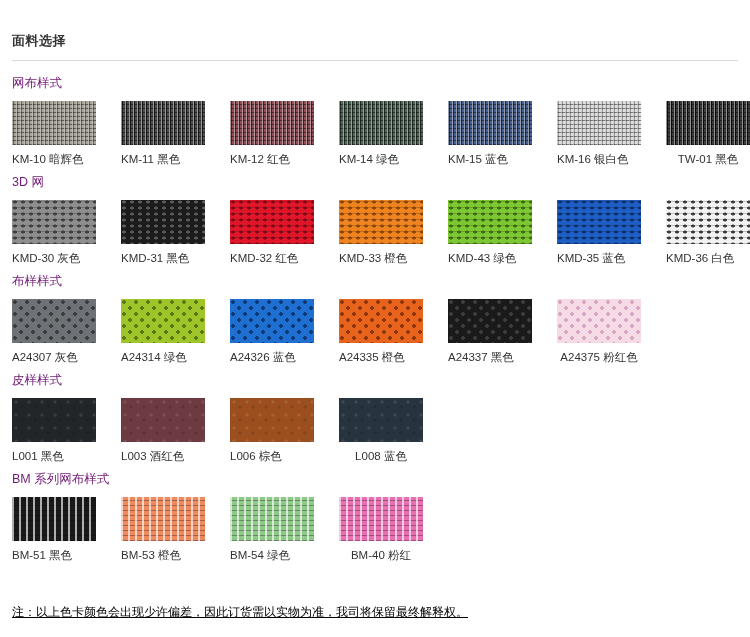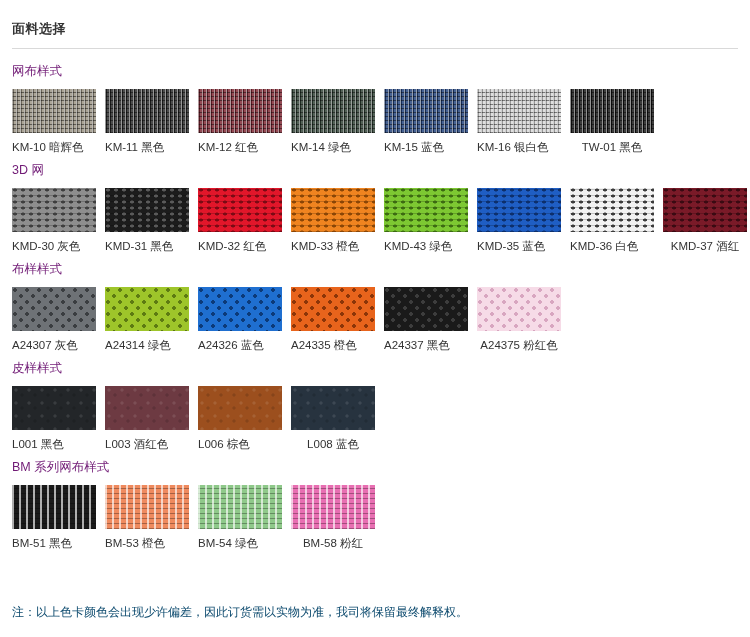--- a/index.html
+++ b/index.html
@@ -13,21 +13,21 @@
     font-family: "Liberation Sans", sans-serif;
     color: #333333;
     font-size: 12px;
     overflow: hidden;
   }
   .page {
     position: relative;
     width: 750px;
     height: 637px;
     box-sizing: border-box;
-    padding: 4px 12px;
+    padding: 16px 12px;
   }
   .page-title {
     font-size: 13px;
     font-weight: bold;
     color: #333;
     padding: 16px 0 10px 0;
     letter-spacing: 0.5px;
   }
   .title-rule {
     height: 1px;
@@ -39,21 +39,21 @@
   }
   .section-title {
     font-size: 12.5px;
     color: #701a75;
     font-weight: normal;
     margin: 6px 0 9px 0;
   }
   .swatch-row {
     display: flex;
     flex-wrap: nowrap;
-    gap: 0px;
+    gap: 16px;
   }
   .swatch-cell {
     width: 84px;
     margin-right: 9px;
     display: flex;
     flex-direction: column;
   }
   .swatch-cell:last-child { margin-right: 0; text-align: center; }
   .swatch {
     width: 84px;
@@ -67,21 +67,22 @@
     color: #333;
     margin-top: 7px;
     line-height: 14px;
     white-space: nowrap;
   }
   .footnote {
     position: absolute;
     left: 12px;
     bottom: 16px;
     font-size: 12px;
-    color: #0c4a6e;
+    color: #000000;
+    text-decoration: underline;
   }
 
   
   .p-weave {
     background-color: var(--bg);
     background-image:
       repeating-linear-gradient(90deg, rgba(255,255,255,.55) 0 1px, rgba(0,0,0,0) 1px 4px),
       repeating-linear-gradient(0deg, rgba(0,0,0,.45) 0 1px, rgba(0,0,0,0) 1px 4px),
       repeating-linear-gradient(90deg, rgba(0,0,0,.30) 0 2px, rgba(255,255,255,.18) 2px 4px);
   }
@@ -252,20 +253,20 @@
           <div class="swatch-cell">
             <div class="swatch p-bm" style="--bg: #ef8a5e; --dot: #ffffff;"></div>
             <div class="swatch-label">BM-53 橙色</div>
           </div>
           <div class="swatch-cell">
             <div class="swatch p-bm" style="--bg: #8fc98a; --dot: #ffffff;"></div>
             <div class="swatch-label">BM-54 绿色</div>
           </div>
           <div class="swatch-cell">
             <div class="swatch p-bm" style="--bg: #e86fb2; --dot: #ffffff;"></div>
-            <div class="swatch-label">BM-58 粉红</div>
+            <div class="swatch-label">BM-40 粉红</div>
           </div>
         </div>
       </div>
     </div>
 
   <div class="footnote">注：以上色卡颜色会出现少许偏差，因此订货需以实物为准，我司将保留最终解释权。</div>
 </div>
 
 </body></html>

